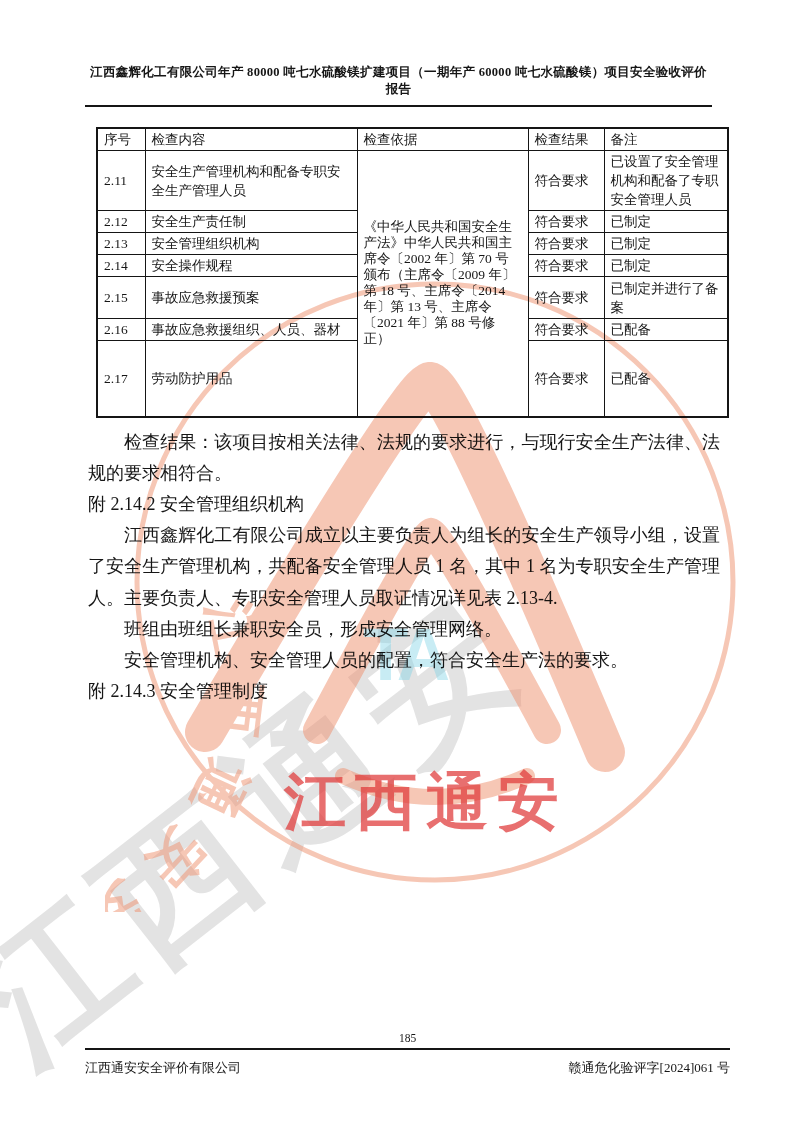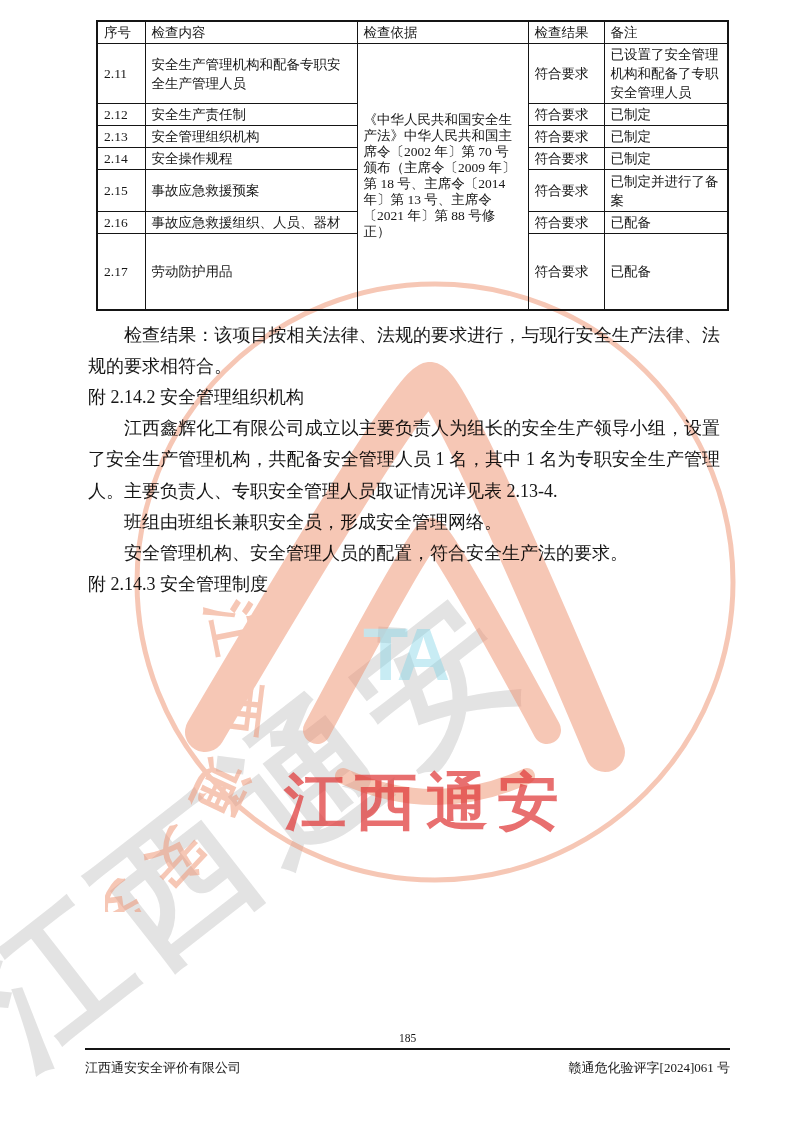--- a/index.html
+++ b/index.html
@@ -116,20 +116,21 @@
     color: #df3838;
     opacity: 0.72;
     white-space: nowrap;
   }
 </style>
 </head>
 <body>
 
 <div class="page">
 
+  <div class="doc-header">江西鑫辉化工有限公司年产 80000 吨七水硫酸镁扩建项目（一期年产 60000 吨七水硫酸镁）项目安全验收评价报告</div>
 
   <table class="checklist">
     <colgroup>
       <col class="col-no">
         <col class="col-item">
         <col class="col-basis">
         <col class="col-res">
         <col class="col-note">
     </colgroup>
     <tbody>

